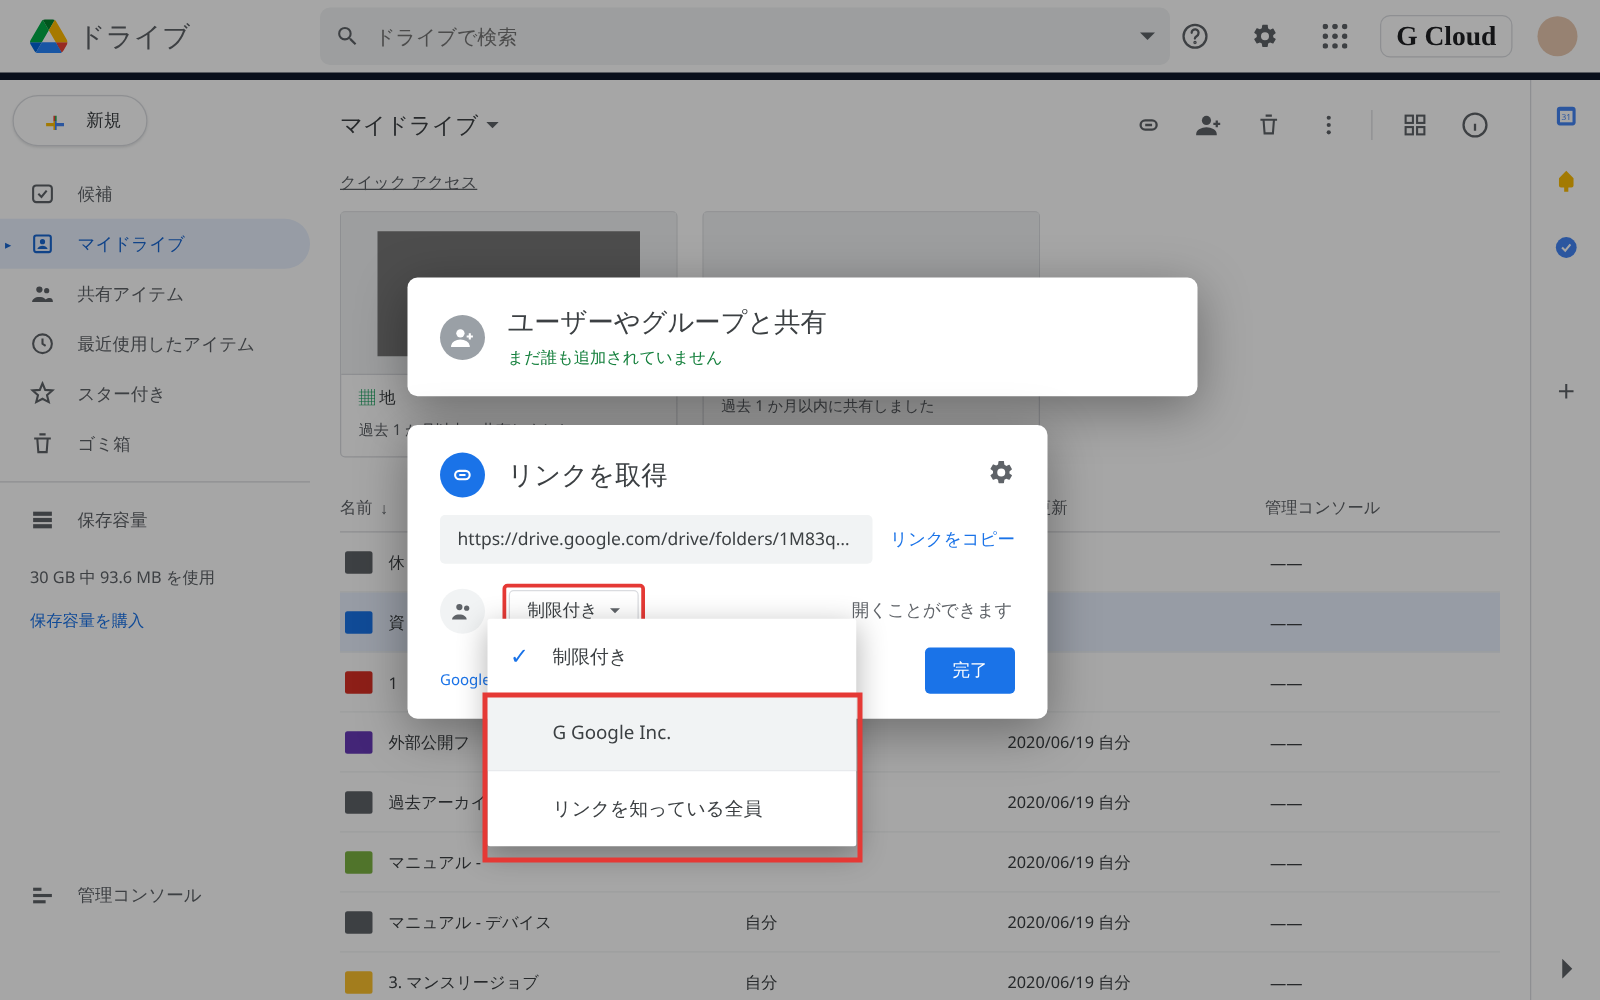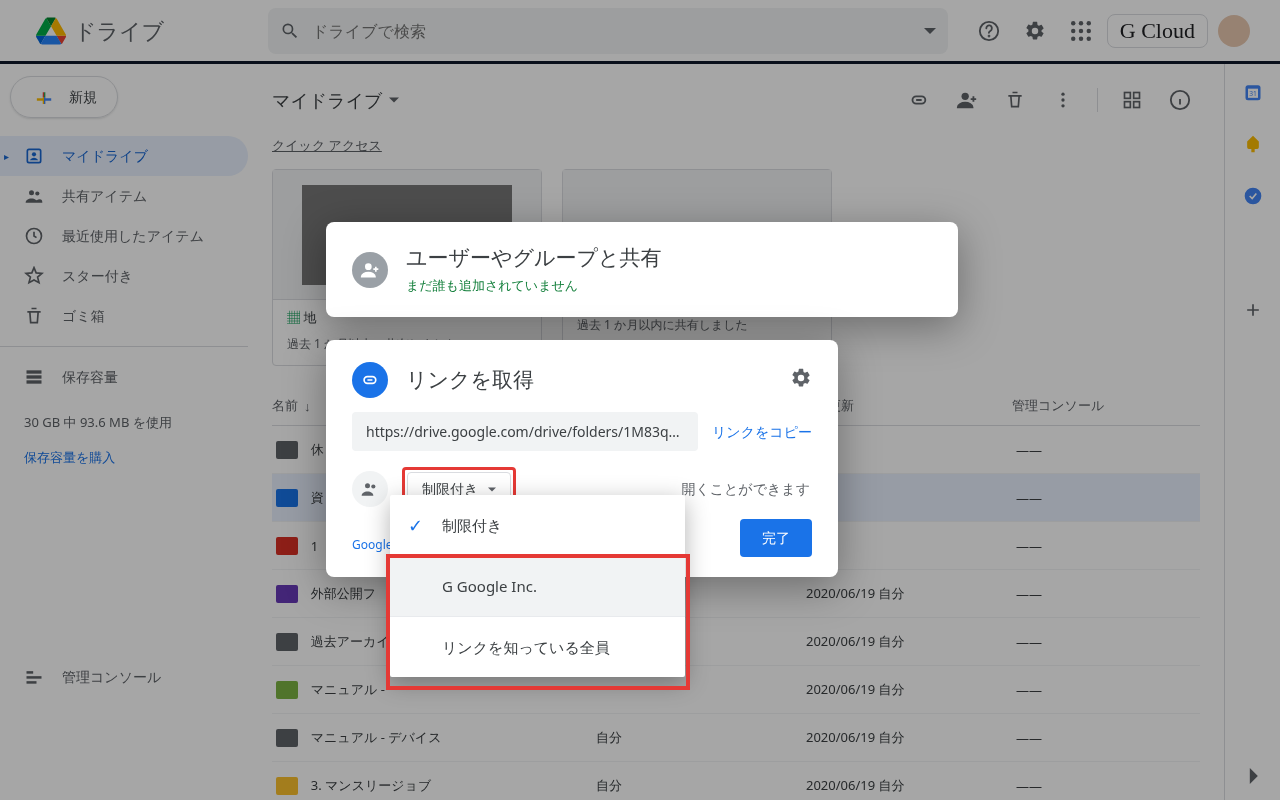--- a/index.html
+++ b/index.html
@@ -1,26 +1,26 @@
 <!DOCTYPE html>
 <html><head>
 <meta charset="utf-8">
 <style>
 * { box-sizing: border-box; margin: 0; padding: 0; font-family: 'Noto Sans', Arial, sans-serif; }
 body { width: 1280px; height: 800px; overflow: hidden; position: relative; color: #3c4043; font-size: 14px; background: #fff; }
 
 .overlay { position: absolute; inset: 0; background: rgba(0,0,0,0.35); z-index: 50; }
 
 
-.header { height: 64px; display: flex; align-items: center; padding: 0 20px; border-bottom: 3px solid #0f172a; }
+.header { height: 64px; display: flex; align-items: center; padding: 0 8px; border-bottom: 6px solid #0f172a; }
 .brand { display: flex; align-items: center; gap: 8px; padding-left: 16px; width: 232px; font-size: 22px; color: #5f6368; }
 .brand svg { width: 30px; height: 30px; }
 .search { flex: 1; max-width: 680px; margin-left: 16px; background: #f1f3f4; border-radius: 8px; height: 46px; display: flex; align-items: center; padding: 0 12px; color: #5f6368; }
 .search input { flex: 1; border: none; background: transparent; font-size: 16px; outline: none; margin-left: 12px; }
-.header-right { margin-left: auto; display: flex; align-items: center; gap: 6px; padding-right: 10px; }
+.header-right { margin-left: auto; display: flex; align-items: center; gap: 16px; padding-right: 10px; font-weight: bold; }
 .icon-btn { width: 40px; height: 40px; border-radius: 50%; display: inline-flex; align-items: center; justify-content: center; color: #5f6368; cursor: pointer; }
 .avatar { width: 32px; height: 32px; border-radius: 50%; background: #e8c8b0; margin-left: 4px; }
 .brand-script  {font-family: 'Brush Script MT', cursive; font-size: 22px; color: #202124; padding: 3px 12px; border: 1px solid #dadce0; border-radius: 8px;}
 
 
 .body { display: flex; height: calc(800px - 64px); }
 .sidebar { width: 248px; padding-top: 8px; }
 .new-btn { margin: 4px 0 18px 10px; border: 1px solid #dadce0; border-radius: 24px; padding: 10px 20px; display: inline-flex; align-items: center; gap: 12px; font-size: 14px; color: #3c4043; box-shadow: 0 1px 2px rgba(60,64,67,.15); }
 .plus { font-size: 26px; line-height: 14px; background: conic-gradient(#34a853 0 25%, #4285f4 0 50%, #fbbc05 0 75%, #ea4335 0 100%); -webkit-background-clip: text; background-clip: text; color: transparent; font-weight: bold; }
 .nav-item { height: 40px; display: flex; align-items: center; gap: 18px; padding-left: 24px; color: #5f6368; border-radius: 0 20px 20px 0; cursor: pointer; }
@@ -146,20 +146,29 @@
     <div class="avatar"></div>
   </div>
 </div>
 
 <div class="body">
 
   <div class="sidebar">
     <div class="new-btn">
         <span class="plus">＋</span>
         <span>新規</span>
+      </div>
+    <div class="nav-item">
+        <span class="nav-icon">
+          <svg width="20" height="20" viewBox="0 0 24 24" fill="none" stroke="#5f6368" stroke-width="2">
+            <rect x="3" y="4" width="18" height="16" rx="3"></rect>
+            <path d="m8 12 3 3 5-6"></path>
+          </svg>
+        </span>
+        <span>候補</span>
       </div>
     <div class="nav-item active caret">
         <span class="nav-icon">
           <svg width="20" height="20" viewBox="0 0 24 24" fill="#1967d2">
             <rect x="4" y="4" width="16" height="16" rx="2" fill="none" stroke="#1967d2" stroke-width="2"></rect>
             <circle cx="12" cy="10" r="2.5"></circle>
             <path d="M7 17c1-2 3-3 5-3s4 1 5 3"></path>
           </svg>
         </span>
         <span>マイドライブ</span>

